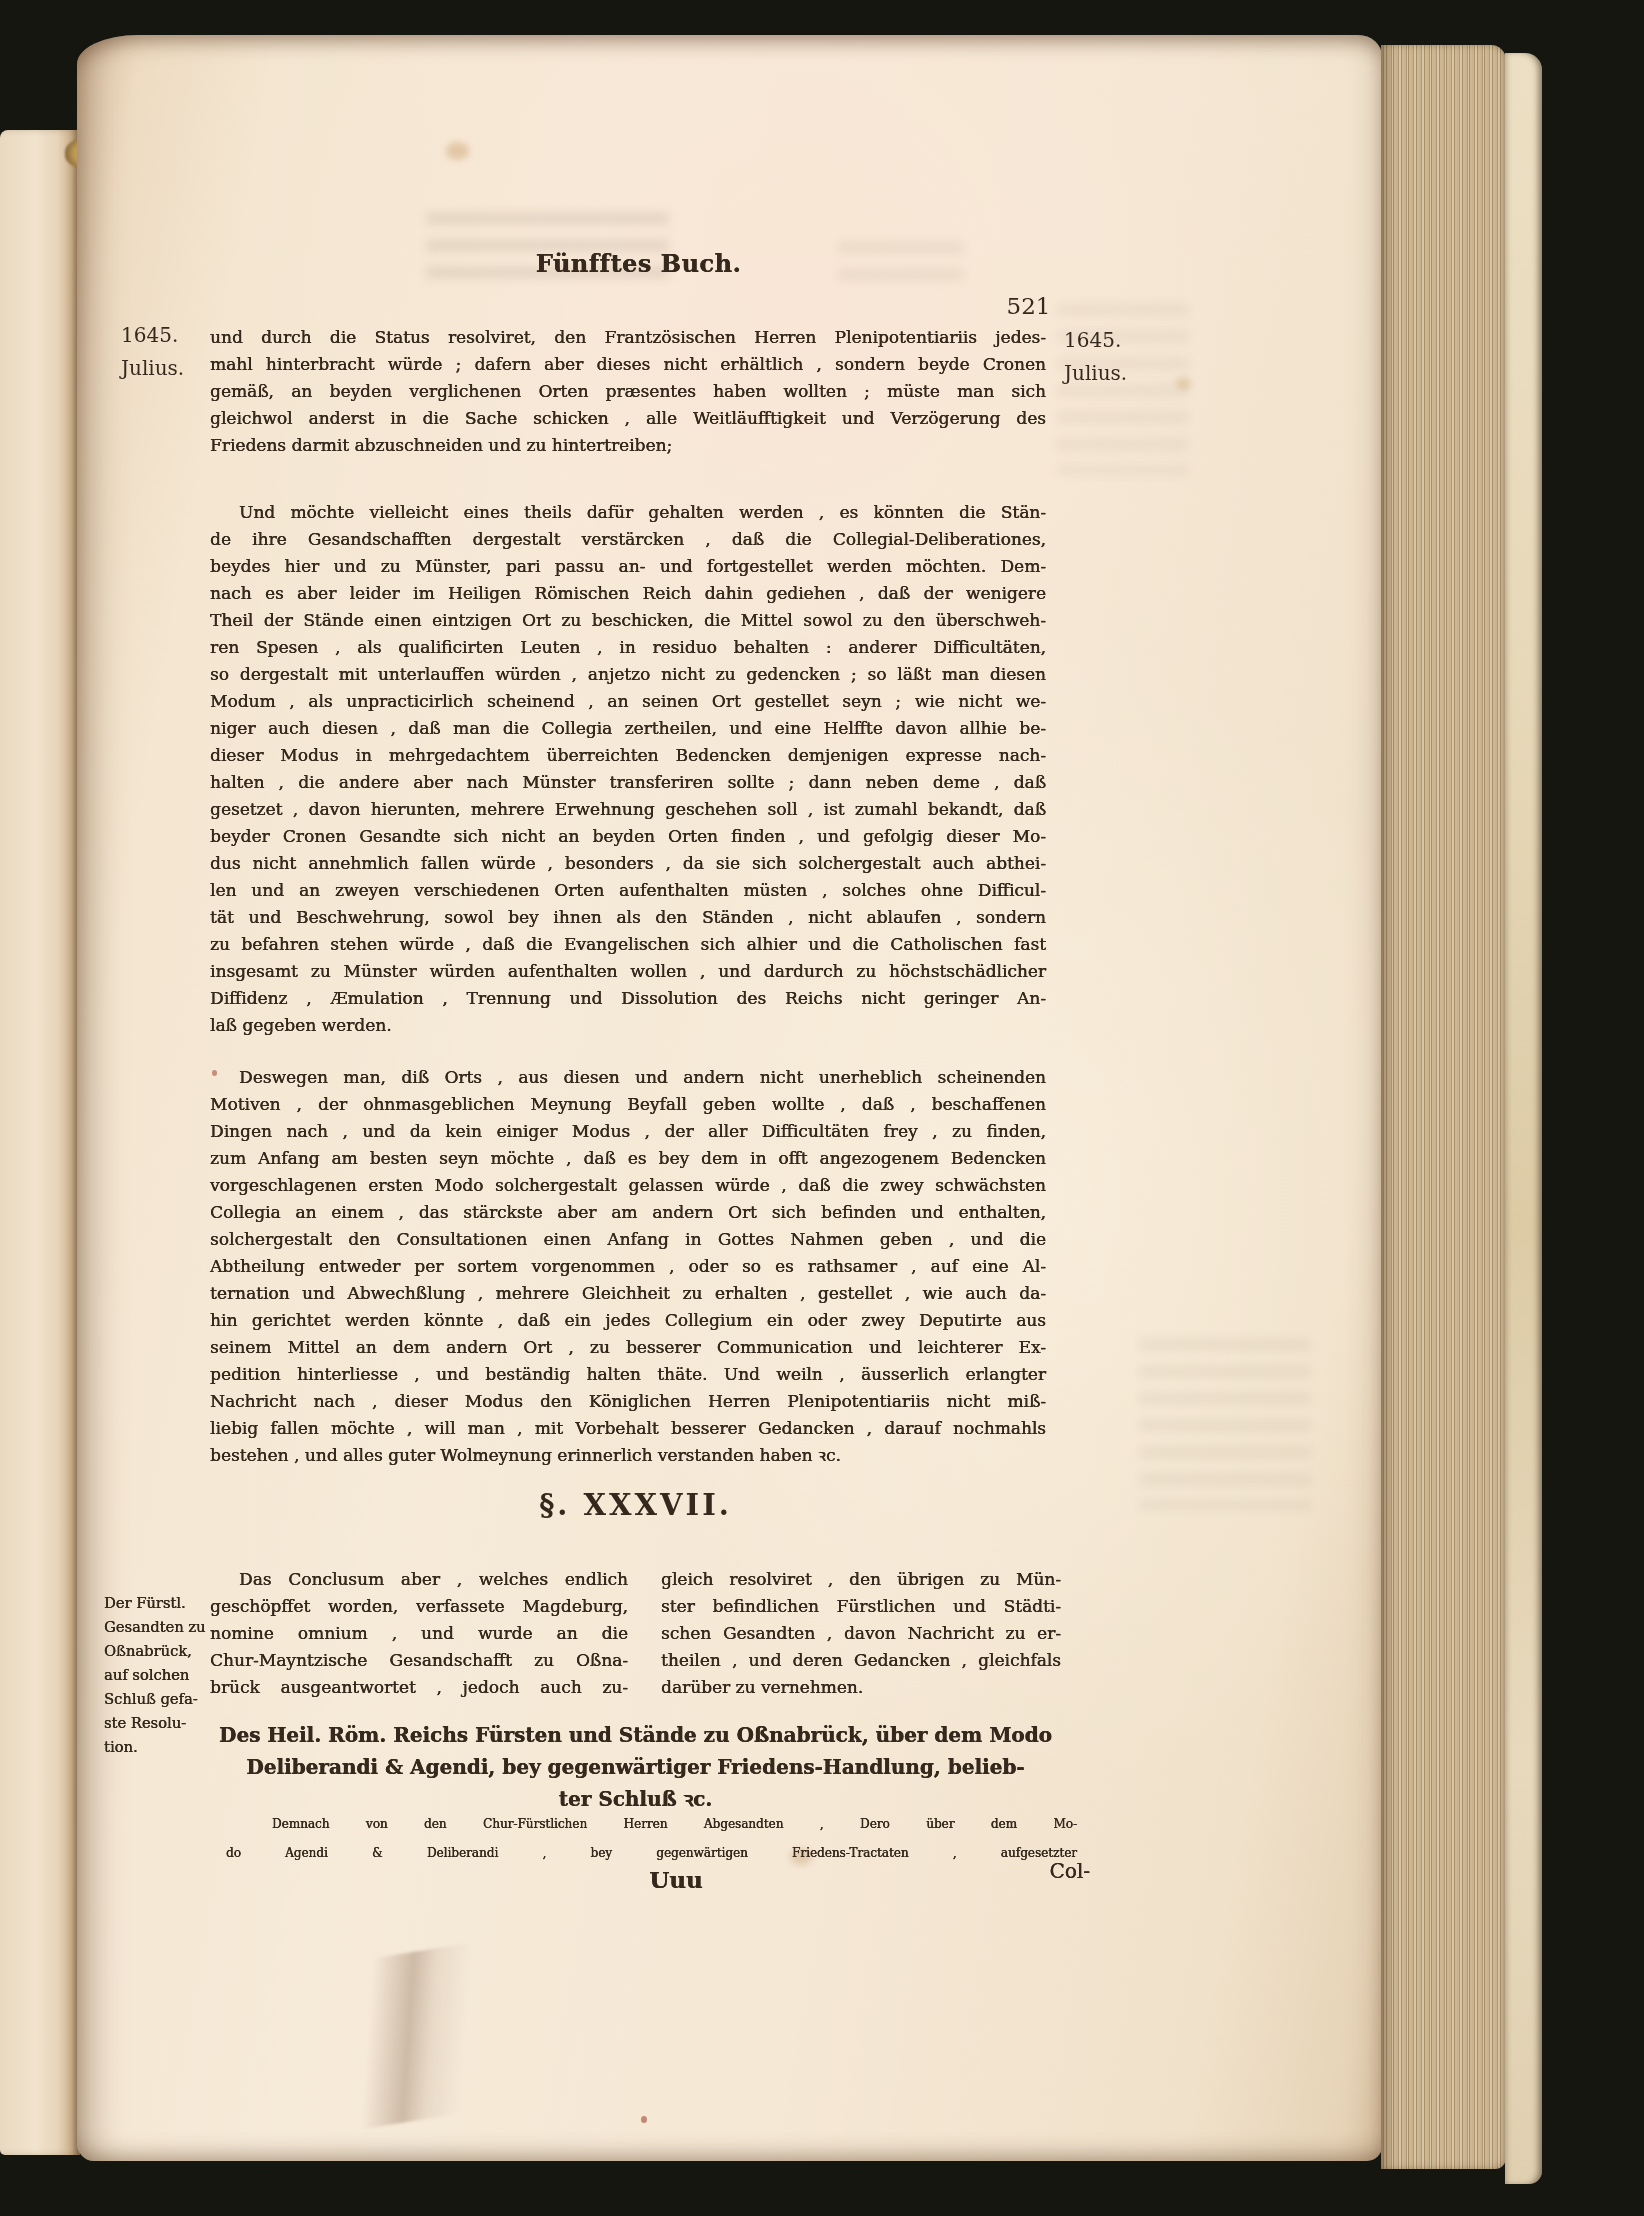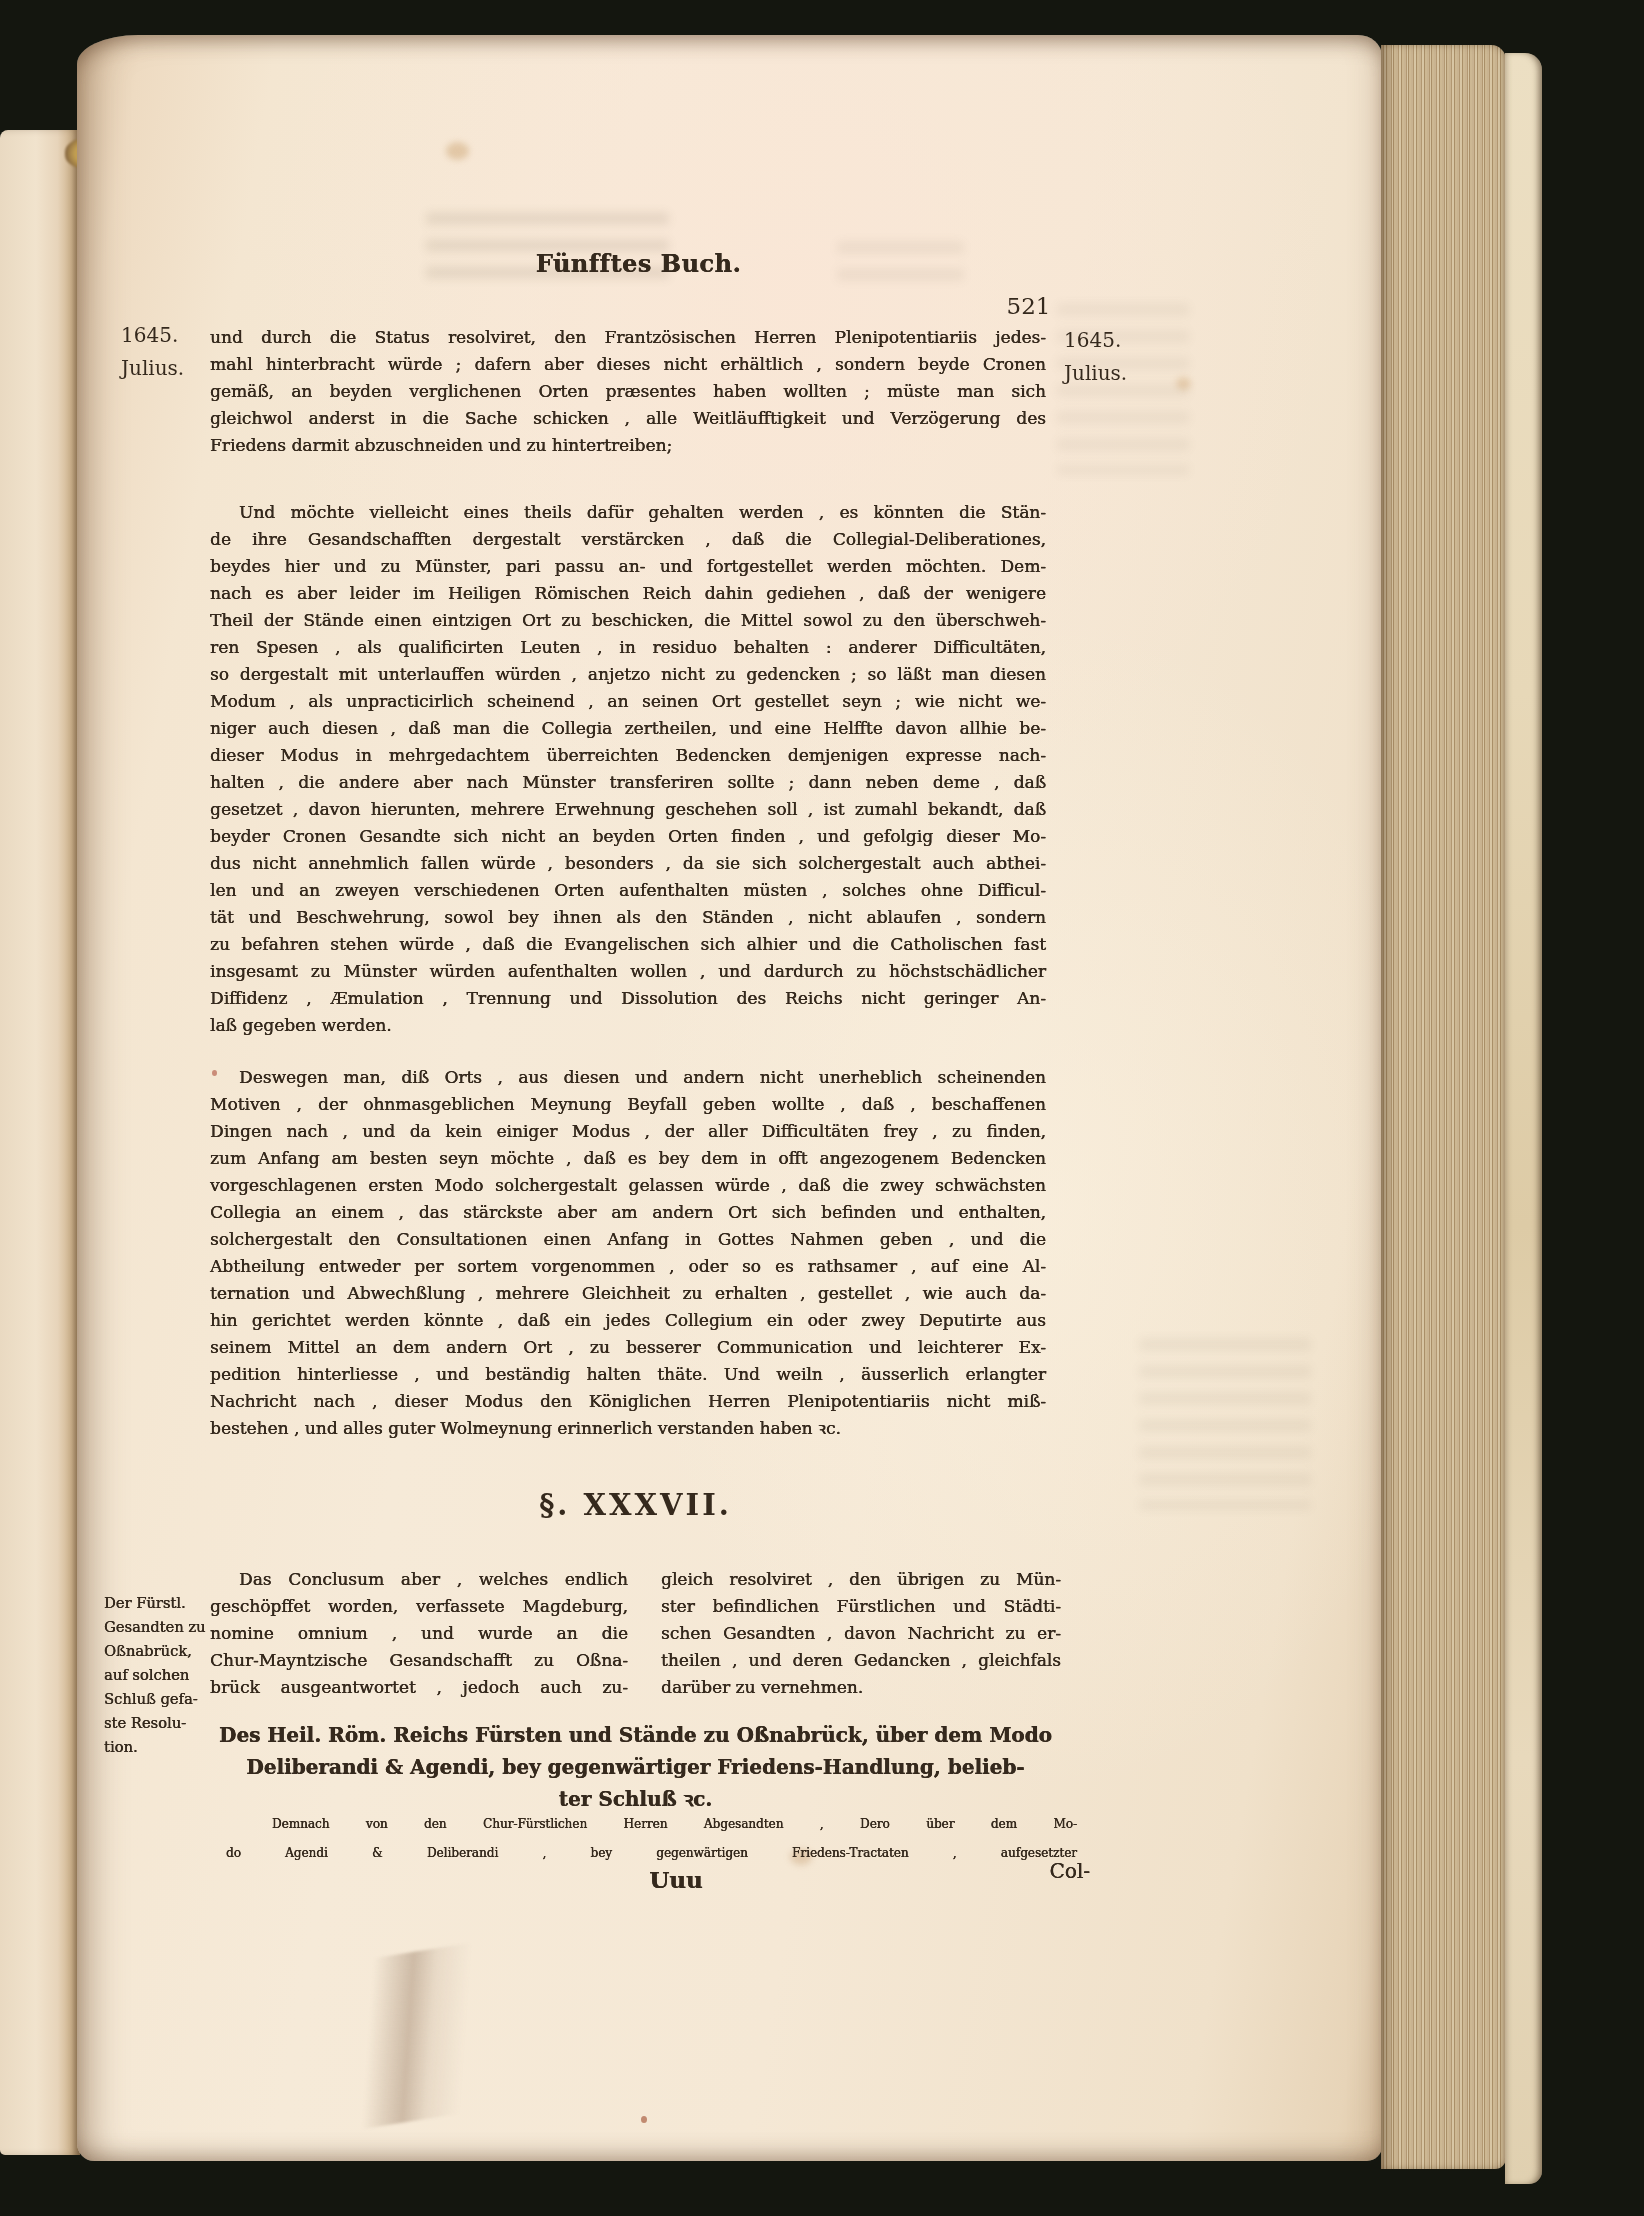--- a/index.html
+++ b/index.html
@@ -165,20 +165,21 @@
       <div class="line">zum Anfang am besten seyn möchte , daß es bey dem in offt angezogenem Bedencken</div>
       <div class="line">vorgeschlagenen ersten Modo solchergestalt gelassen würde , daß die zwey schwächsten</div>
       <div class="line">Collegia an einem , das stärckste aber am andern Ort sich befinden und enthalten,</div>
       <div class="line">solchergestalt den Consultationen einen Anfang in Gottes Nahmen geben , und die</div>
       <div class="line">Abtheilung entweder per sortem vorgenommen , oder so es rathsamer , auf eine Al-</div>
       <div class="line">ternation und Abwechßlung , mehrere Gleichheit zu erhalten , gestellet , wie auch da-</div>
       <div class="line">hin gerichtet werden könnte , daß ein jedes Collegium ein oder zwey Deputirte aus</div>
       <div class="line">seinem Mittel an dem andern Ort , zu besserer Communication und leichterer Ex-</div>
       <div class="line">pedition hinterliesse , und beständig halten thäte.  Und weiln , äusserlich erlangter</div>
       <div class="line">Nachricht nach , dieser Modus den Königlichen Herren Plenipotentiariis nicht miß-</div>
+      <div class="line">liebig fallen möchte , will man , mit Vorbehalt besserer Gedancken , darauf nochmahls</div>
       <div class="line">bestehen , und alles guter Wolmeynung erinnerlich verstanden haben ꝛc.</div>
     </div>
 
   <div id="section-heading">§. XXXVII.</div>
 
   <div id="margin-note" class="blackletter">
       <div class="line">Der Fürstl.</div>
       <div class="line">Gesandten zu</div>
       <div class="line">Oßnabrück,</div>
       <div class="line">auf solchen</div>

